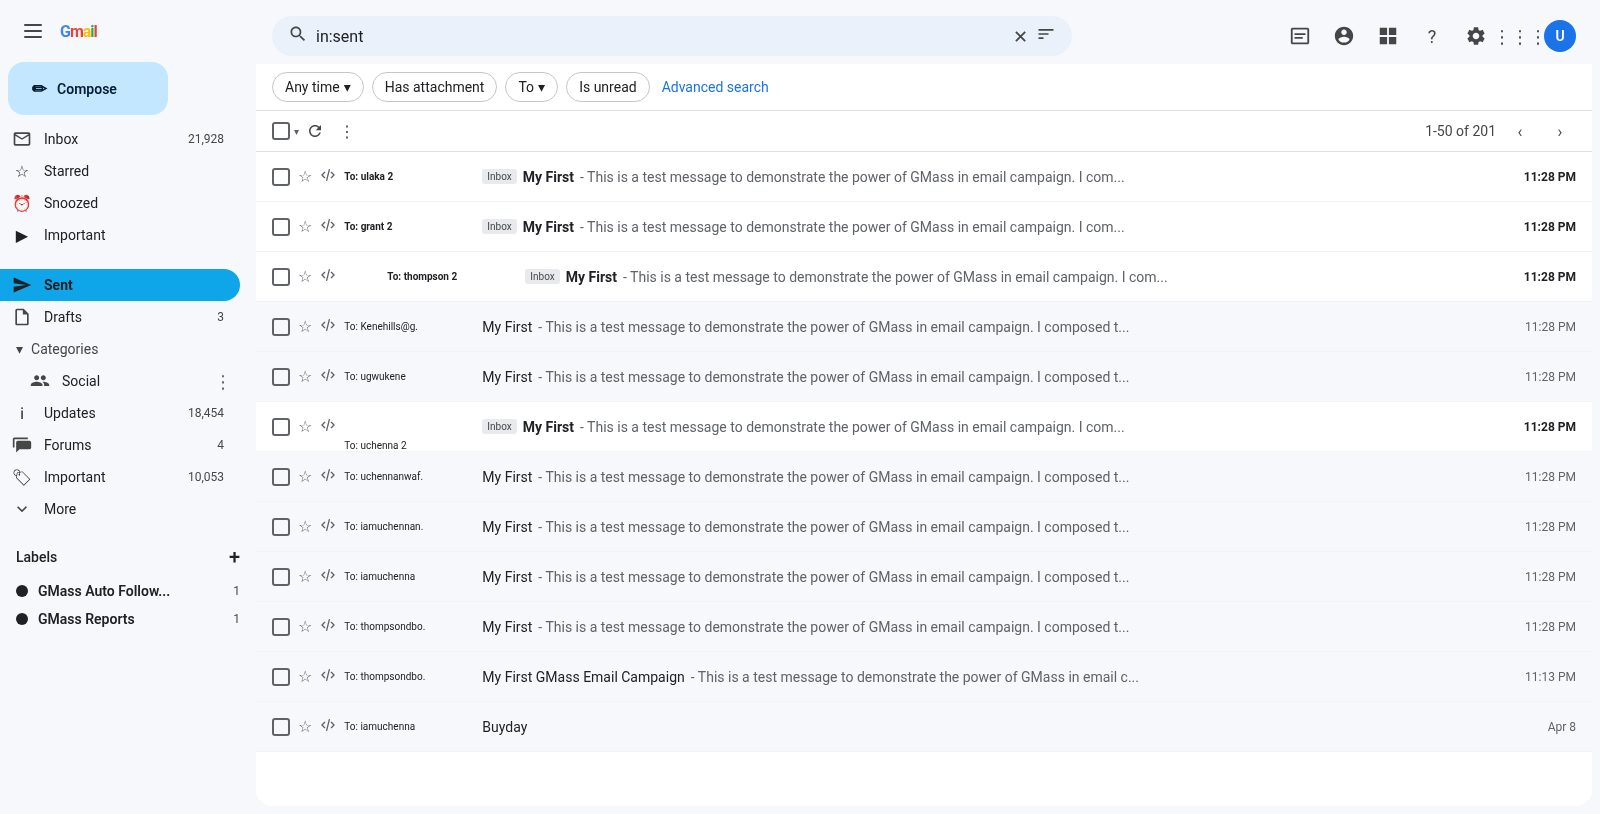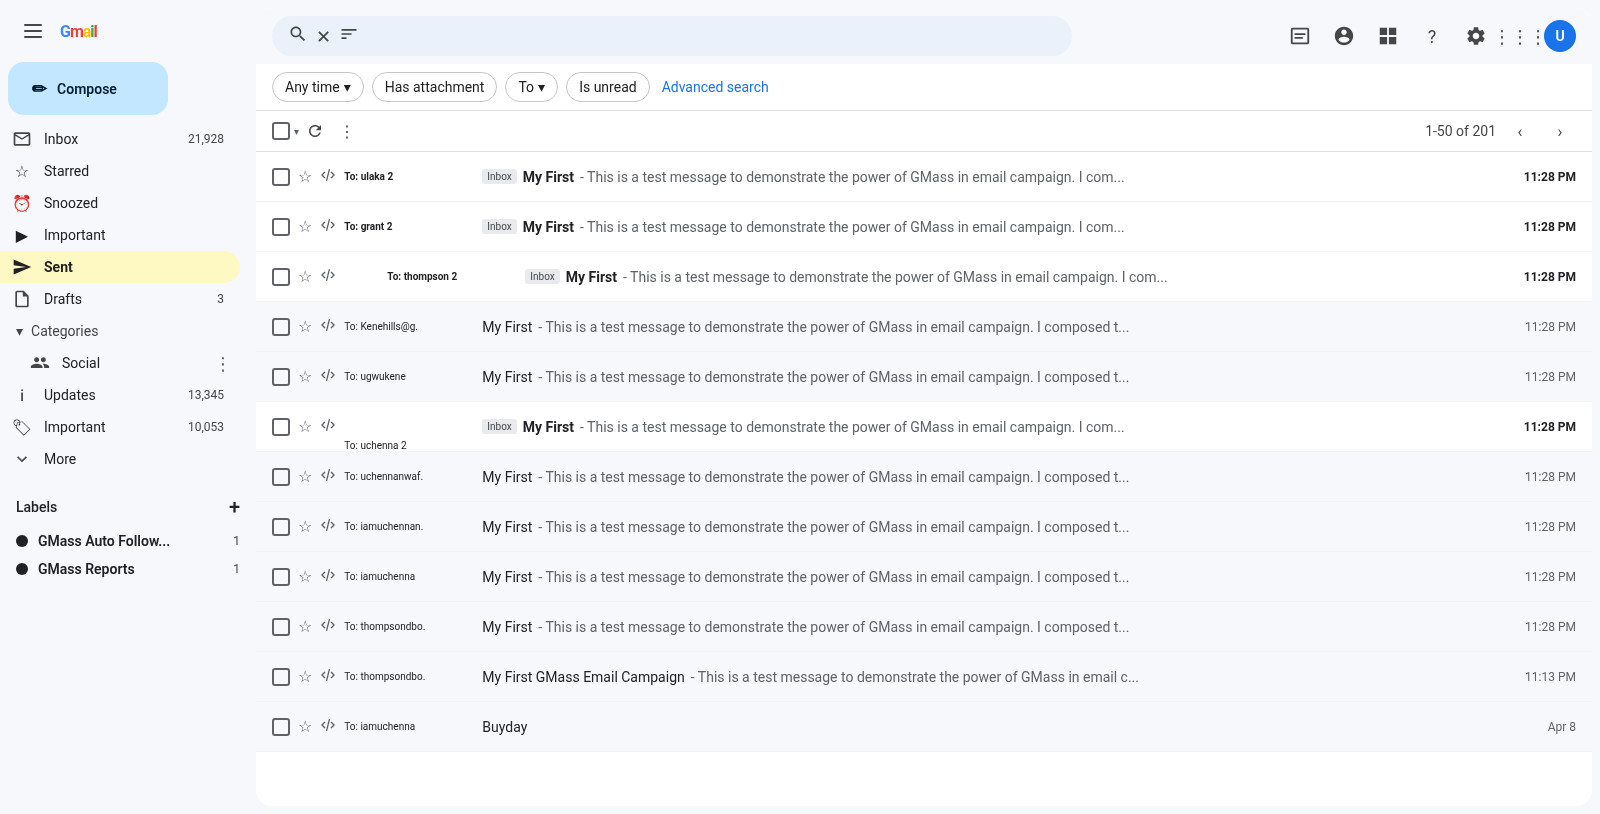--- a/index.html
+++ b/index.html
@@ -16,21 +16,21 @@
     .gmail-m { font-size: 16px; font-weight: 700; letter-spacing: -1px; }
     .gmail-m .g { color: #4285f4; }
     .gmail-m .m1 { color: #ea4335; }
     .gmail-m .m2 { color: #fbbc02; }
     .gmail-m .m3 { color: #34a853; }
 
     .compose-btn { margin: 8px 16px 8px 8px; background: #c2e7ff; border: none; border-radius: 16px; padding: 16px 24px; font-size: 14px; font-weight: 600; cursor: pointer; display: flex; align-items: center; gap: 10px; color: #001d35; width: 160px; }
     .compose-icon { font-size: 18px; }
 
     .nav-item { display: flex; align-items: center; padding: 4px 16px 4px 12px; height: 32px; border-radius: 0 16px 16px 0; margin-right: 16px; cursor: pointer; gap: 12px; font-size: 14px; position: relative; }
-    .nav-item.active { background: #fef9c3; font-weight: 700; }
+    .nav-item.active { background: #0ea5e9; font-weight: 700; margin-top: 18px; }
     .nav-item .count { margin-left: auto; font-size: 12px; color: #444746; }
     .nav-icon { width: 20px; height: 20px; display: flex; align-items: center; justify-content: center; font-size: 16px; flex-shrink: 0; }
 
     .section-header { padding: 8px 16px; font-size: 14px; color: #444746; display: flex; align-items: center; gap: 8px; cursor: pointer; }
 
     .labels-section { padding: 8px 16px; display: flex; align-items: center; justify-content: space-between; font-size: 14px; color: #202124; font-weight: 500; }
     .label-item { display: flex; align-items: center; padding: 2px 16px; height: 28px; gap: 10px; cursor: pointer; font-size: 14px; }
     .label-dot { width: 12px; height: 12px; border-radius: 50%; background: #202124; flex-shrink: 0; }
     .label-dot.dark { background: #202124; }
     .label-name { flex: 1; font-size: 14px; overflow: hidden; text-overflow: ellipsis; white-space: nowrap; font-weight: 600; }
@@ -168,23 +168,32 @@
               <path d="M16 11C17.66 11 18.99 9.66 18.99 8C18.99 6.34 17.66 5 16 5C14.34 5 13 6.34 13 8C13 9.66 14.34 11 16 11ZM8 11C9.66 11 10.99 9.66 10.99 8C10.99 6.34 9.66 5 8 5C6.34 5 5 6.34 5 8C5 9.66 6.34 11 8 11ZM8 13C5.67 13 1 14.17 1 16.5V18H15V16.5C15 14.17 10.33 13 8 13ZM16 13C15.71 13 15.38 13.02 15.03 13.05C16.19 13.89 17 15.02 17 16.5V18H23V16.5C23 14.17 18.33 13 16 13Z" fill="#444746"></path>
             </svg>
         </span>
         <span>Social</span>
         <span style="margin-left:auto; font-size:18px; color:#5f6368; cursor:pointer;">⋮</span>
       </div>
 
       <div class="nav-item">
         <span class="nav-icon">ℹ</span>
         <span>Updates</span>
-        <span class="count">13,345</span>
-      </div>
-
+        <span class="count">18,454</span>
+      </div>
+
+      <div class="nav-item">
+        <span class="nav-icon">
+          <svg width="20" height="20" viewBox="0 0 24 24" fill="none">
+              <path d="M1 15H3V5H19V3H3C1.9 3 1 3.9 1 5V15ZM21 7H7C5.9 7 5 7.9 5 9V21L9 17H21C22.1 17 23 16.1 23 15V9C23 7.9 22.1 7 21 7Z" fill="#444746"></path>
+            </svg>
+        </span>
+        <span>Forums</span>
+        <span class="count">4</span>
+      </div>
 
       <div class="nav-item">
         <span class="nav-icon">🏷</span>
         <span>Important</span>
         <span class="count">10,053</span>
       </div>
 
       <div class="nav-item">
         <span class="nav-icon">
           <svg width="20" height="20" viewBox="0 0 24 24" fill="none">
@@ -215,20 +224,21 @@
 
   <div class="main-content">
 
     <div class="top-bar">
       <div class="search-bar">
         <span class="search-icon">
           <svg width="20" height="20" viewBox="0 0 24 24" fill="none">
               <path d="M15.5 14H14.71L14.43 13.73C15.41 12.59 16 11.11 16 9.5C16 5.91 13.09 3 9.5 3C5.91 3 3 5.91 3 9.5C3 13.09 5.91 16 9.5 16C11.11 16 12.59 15.41 13.73 14.43L14 14.71V15.5L19 20.49L20.49 19L15.5 14ZM9.5 14C7.01 14 5 11.99 5 9.5C5 7.01 7.01 5 9.5 5C11.99 5 14 7.01 14 9.5C14 11.99 11.99 14 9.5 14Z" fill="#444746"></path>
             </svg>
         </span>
+        <input class="search-input" type="text" value="in:sent" style="">
         <span class="close-icon">✕</span>
         <span class="tune-icon">
           <svg width="20" height="20" viewBox="0 0 24 24" fill="none">
               <path d="M3 18H9V16H3V18ZM3 6V8H21V6H3ZM3 13H15V11H3V13Z" fill="#444746"></path>
             </svg>
         </span>
       </div>
       <div class="top-bar-actions">
         <button class="icon-btn">
           <svg width="22" height="22" viewBox="0 0 24 24" fill="none">

